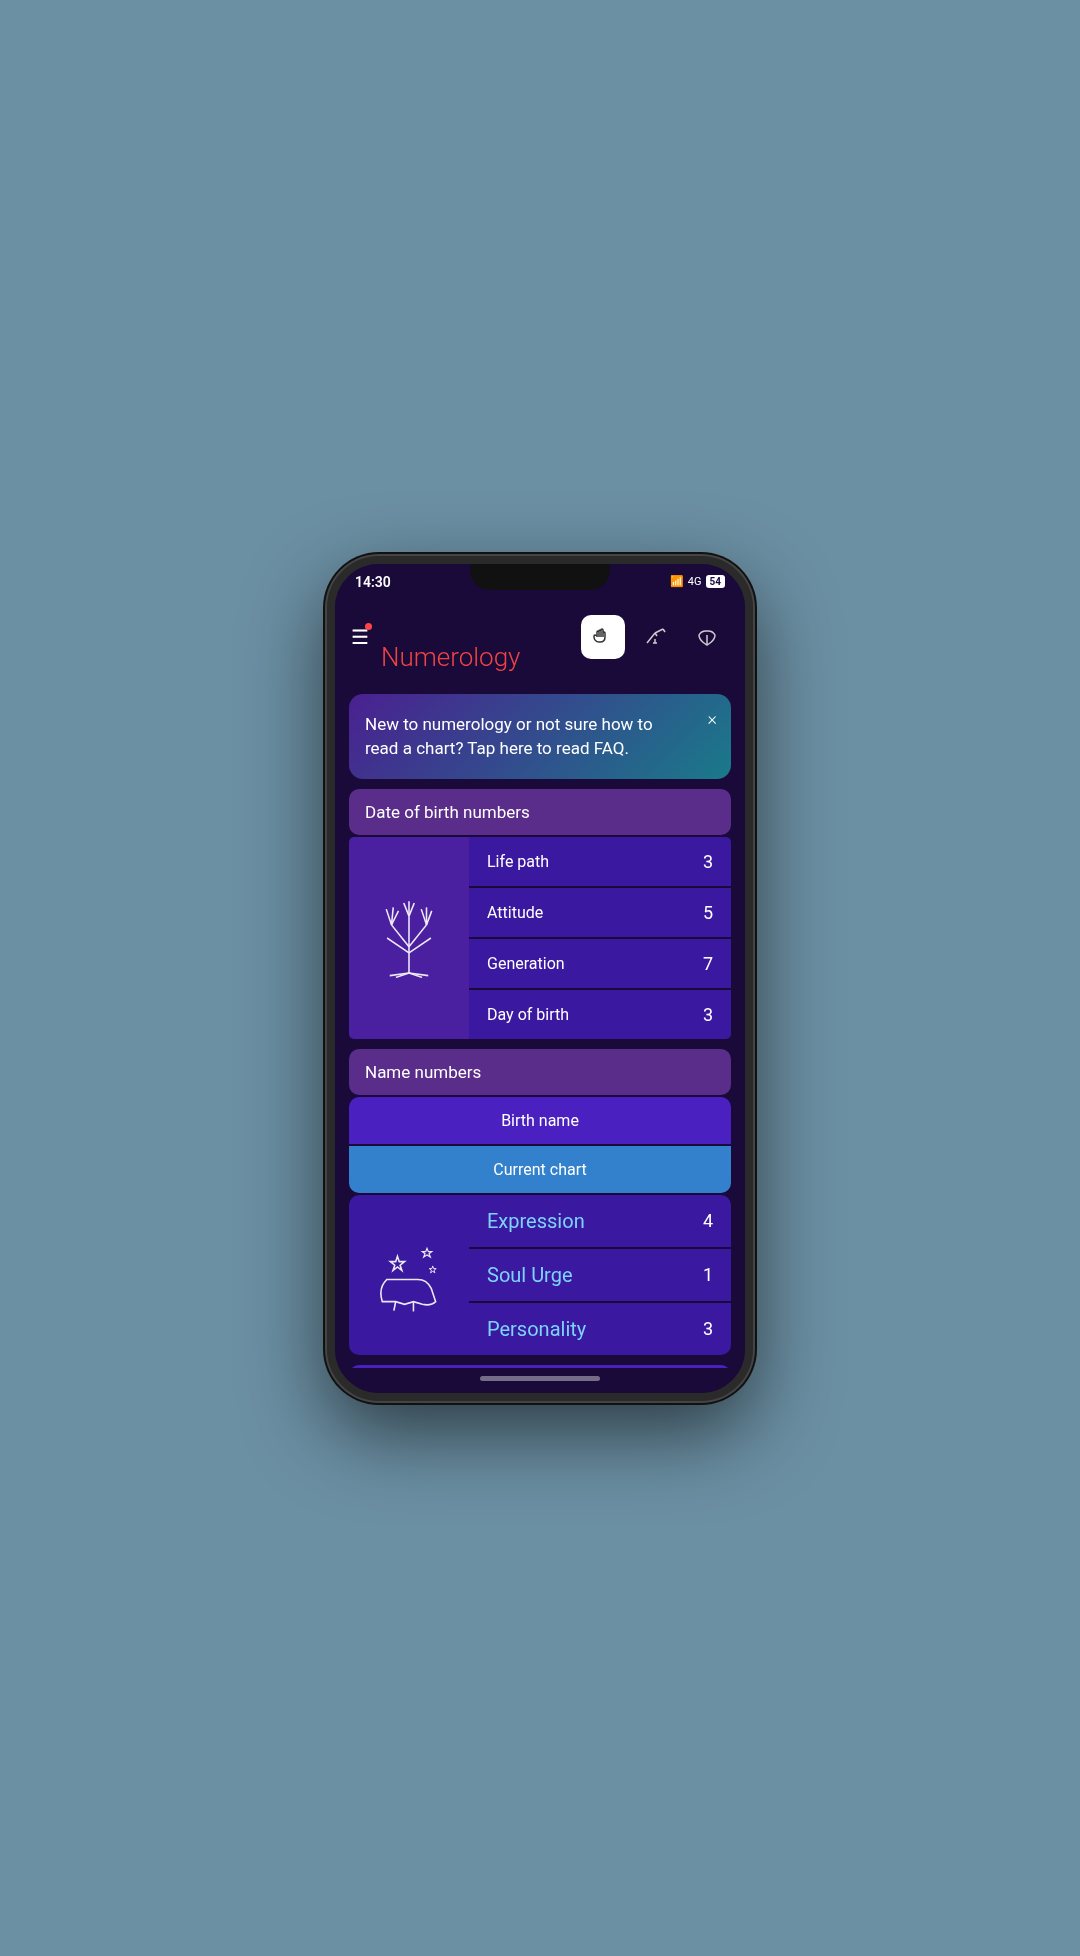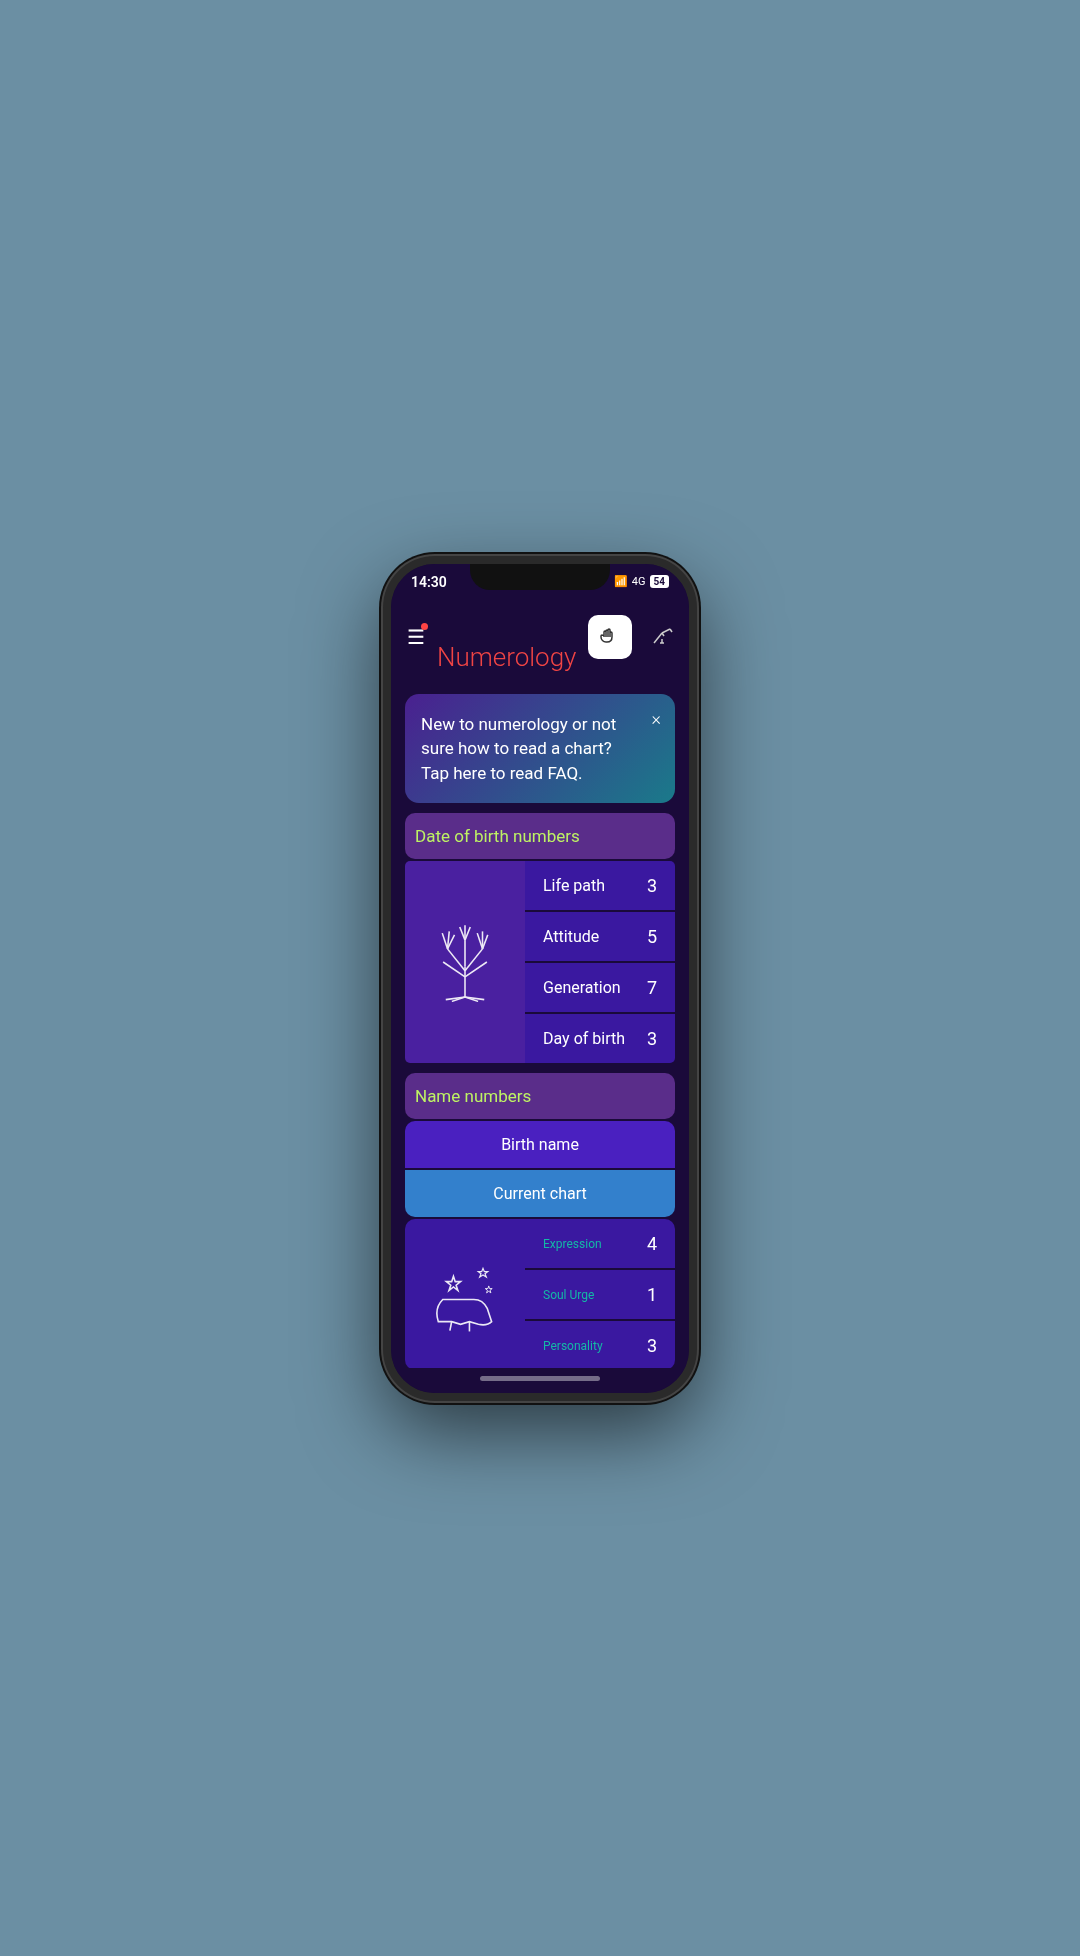--- a/index.html
+++ b/index.html
@@ -8,21 +8,21 @@
     body {
       background-color: #6b8fa3;
       display: flex;
       justify-content: center;
       align-items: center;
       min-height: 100vh;
       font-family: -apple-system, BlinkMacSystemFont, 'Segoe UI', Roboto, sans-serif;
     }
 
     .phone-frame {
-      width: 314px;
+      width: 426px;
       height: 845px;
       background: #1a0a3a;
       border-radius: 52px;
       border: 8px solid #2a2a2a;
       box-shadow:
         0 0 0 2px #444,
         0 0 0 4px #111,
         0 30px 80px rgba(0,0,0,0.6);
       overflow: hidden;
       position: relative;
@@ -175,22 +175,22 @@
       right: 14px;
       color: #fff;
       font-size: 18px;
       cursor: pointer;
       font-weight: 300;
     }
 
     
     .section-header {
       border-radius: 10px;
-      padding: 13px 10px;
-      color: #bef264;
+      padding: 13px 16px;
+      color: #ffffff;
       font-size: 17px;
       font-weight: 400;
     }
 
     .section-header.purple {
       background: #5a2d8a;
     }
 
     .section-header.teal {
       background: #1a7a8a;
@@ -324,22 +324,22 @@
     .name-data-row {
       display: flex;
       justify-content: space-between;
       align-items: center;
       padding: 14px 18px;
       background: #3a18a0;
       cursor: pointer;
     }
 
     .name-data-row-label {
-      color: #14b8a6;
-      font-size: 12px;
+      color: #7dd3fc;
+      font-size: 20px;
     }
 
     .name-data-row-value {
       color: #fff;
       font-size: 18px;
     }
 
     
     .maturity-row {
       display: flex;

